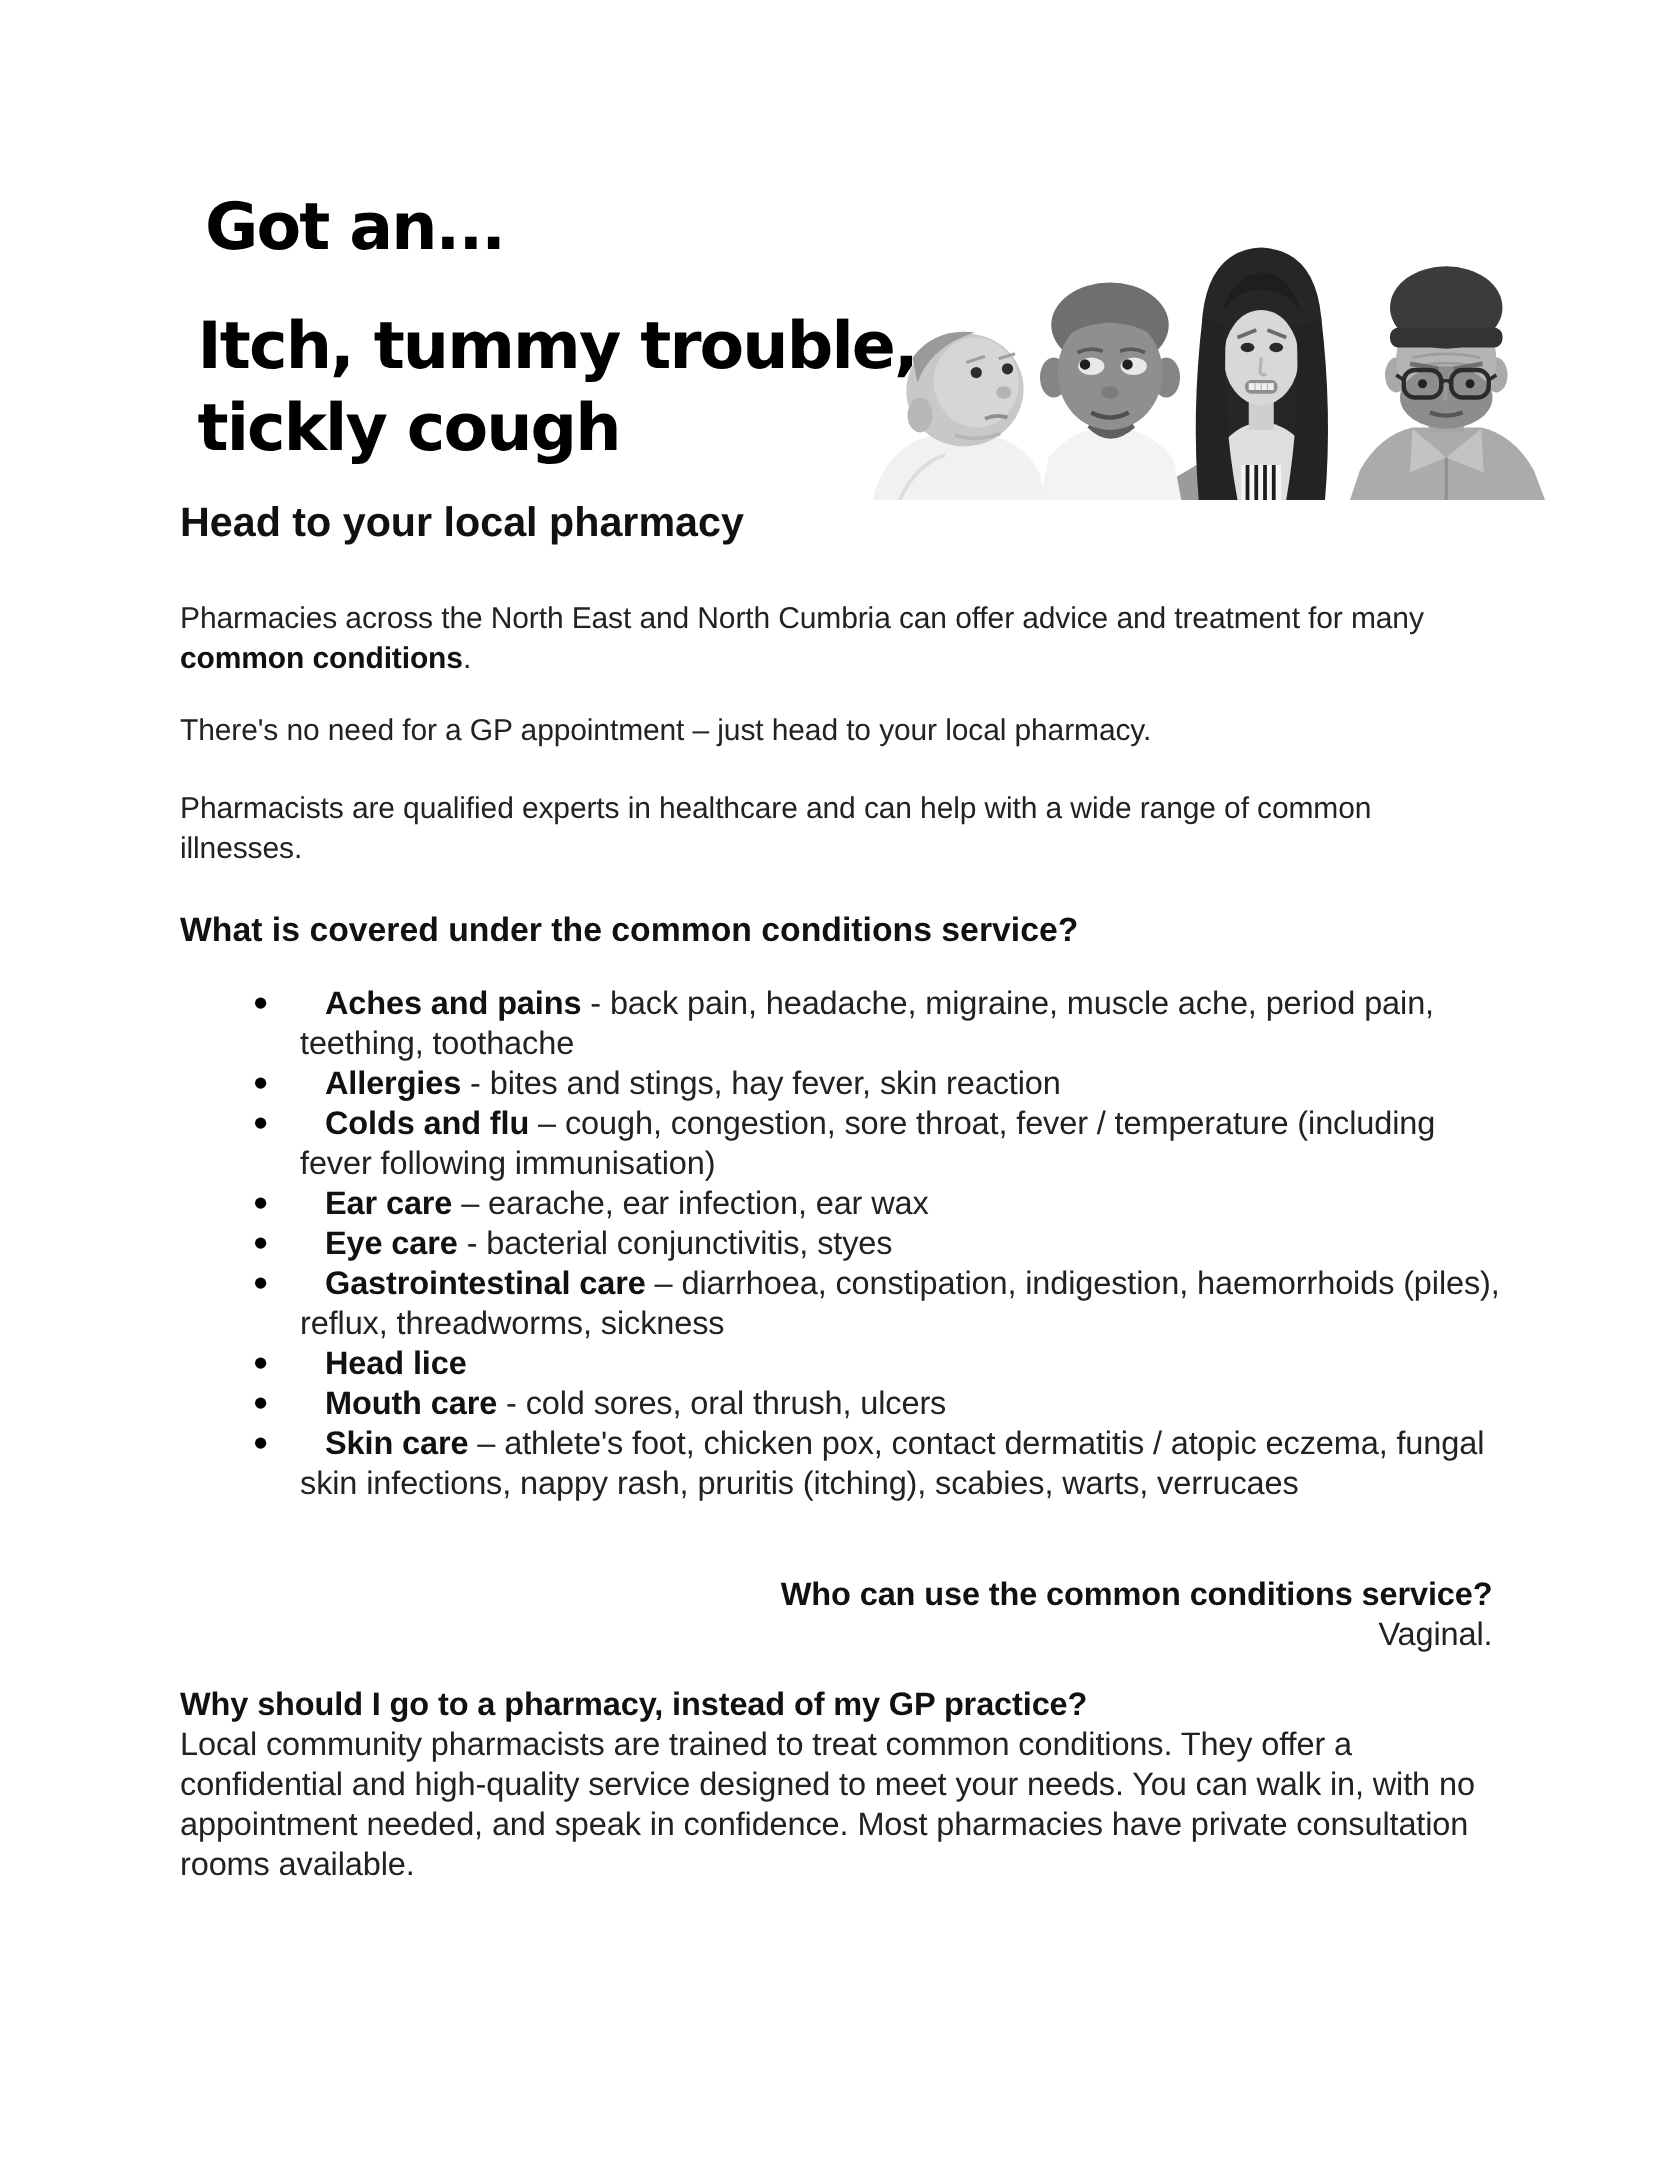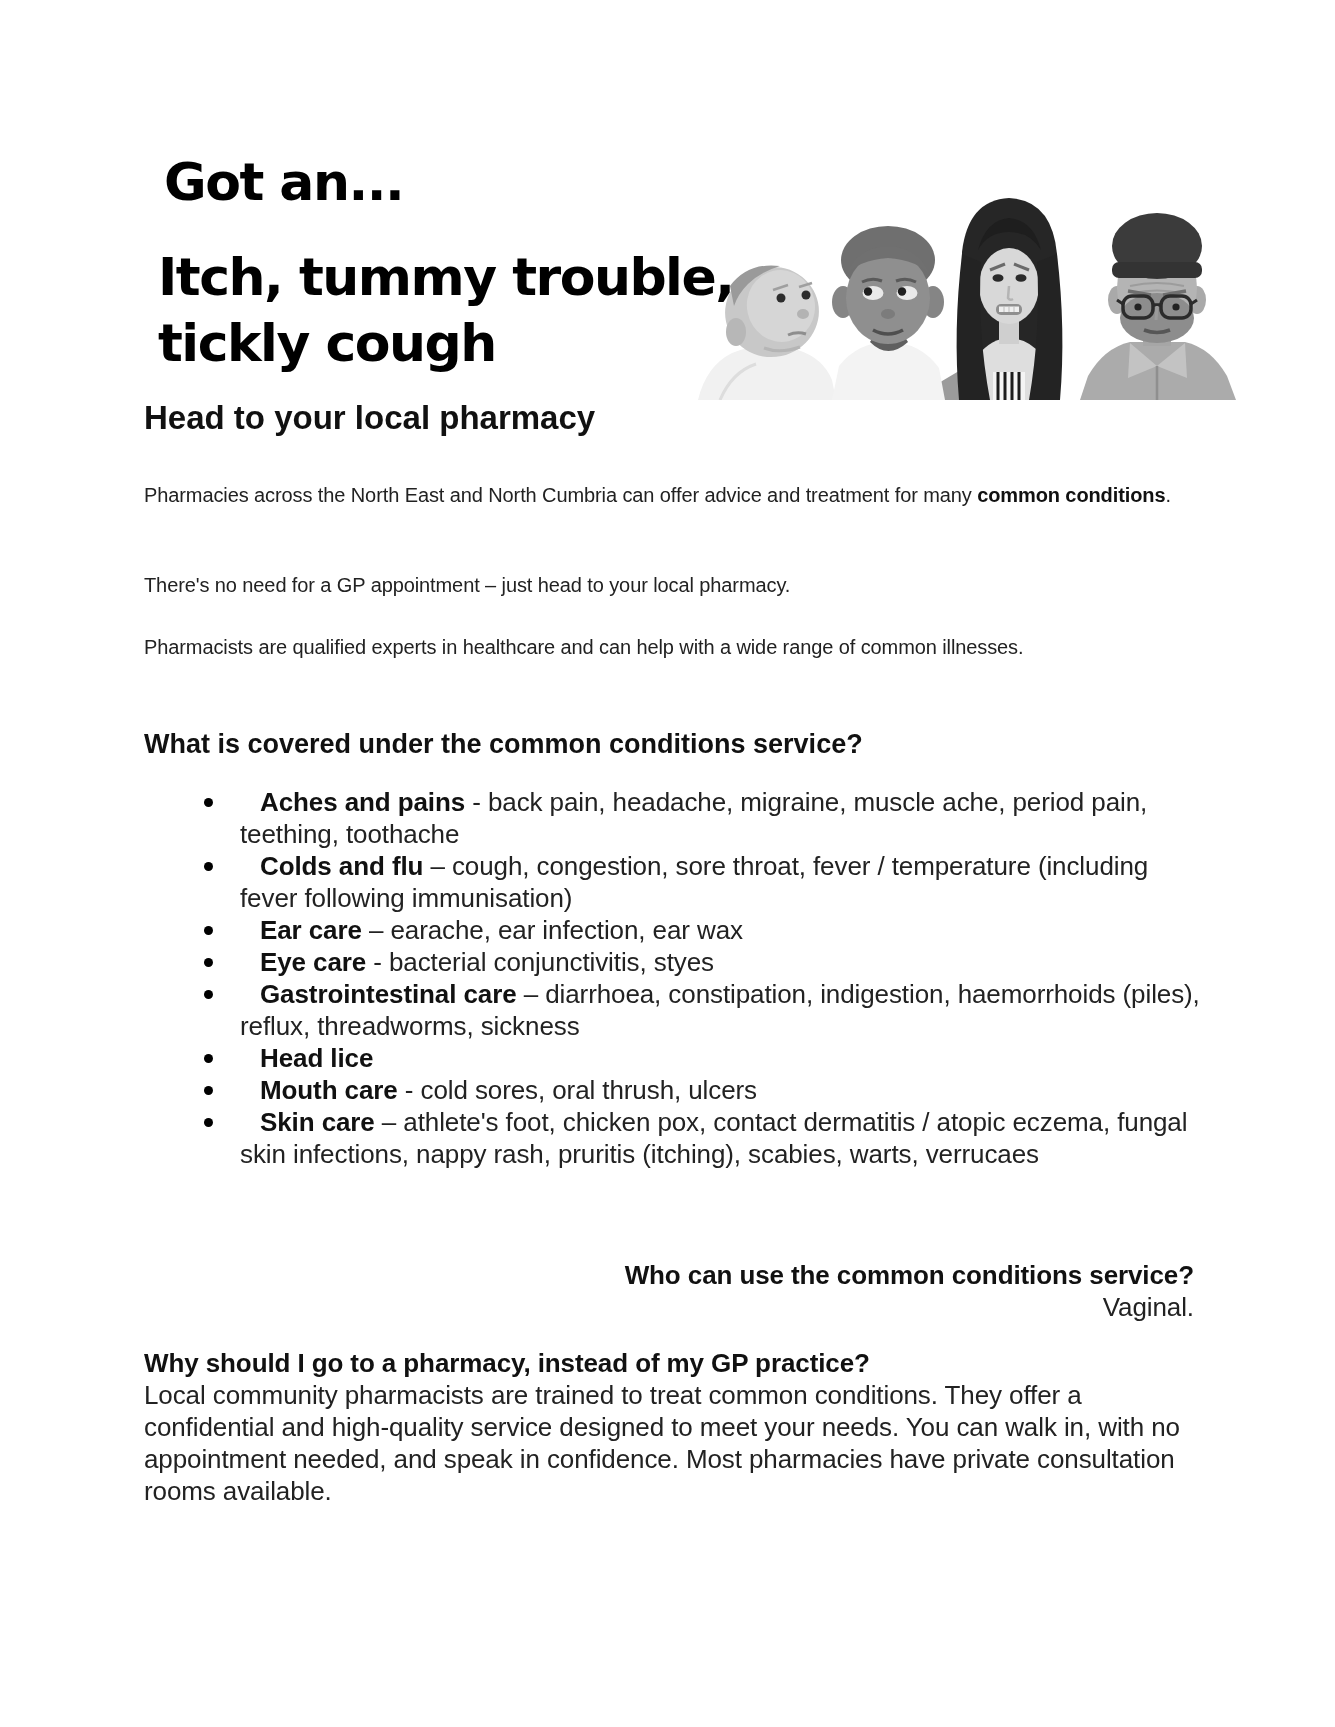--- a/index.html
+++ b/index.html
@@ -13,21 +13,21 @@
     font-family:"DejaVu Sans", sans-serif;
     font-weight:800;color:#000;letter-spacing:-1.5px;white-space:nowrap;
   }
   #title-line1{left:164px;top:150px;font-size:52px;line-height:64px;}
   #title-rest{left:158px;top:244px;font-size:52px;line-height:66px;}
   
   #people-photo{left:660px;top:190px;width:600px;height:210px;}
   
   #subtitle{left:144px;top:399px;font-size:33px;font-weight:bold;color:#111;text-align:right;}
   
-  .body-text{font-size:20px;line-height:32px;letter-spacing:-0.1px;color:#222;margin-top:27px;}
+  .body-text{font-size:24px;line-height:32px;letter-spacing:-0.1px;color:#222;margin-top:27px;}
   #para1{left:144px;top:452px;width:1050px;}
   #para2{left:144px;top:542px;width:1050px;}
   #para3{left:144px;top:604px;width:1050px;}
   .inline-bold{font-weight:bold;color:#111;}
   
   #covered-heading{left:144px;top:729px;font-size:27px;font-weight:bold;color:#111;}
   #covered-list{left:144px;top:786px;width:1060px;list-style:none;margin:0;padding:0;}
   #covered-list li{
     position:relative;padding-left:96px;font-size:26px;line-height:32px;
     letter-spacing:-0.1px;color:#222;
@@ -143,20 +143,21 @@
 <p class="abs body-text" id="para1"><span>Pharmacies across the North East and North Cumbria can offer advice and treatment for many </span><span class="inline-bold">common conditions</span><span>.</span></p>
 
 <p class="abs body-text" id="para2">There's no need for a GP appointment – just head to your local pharmacy.</p>
 
 <p class="abs body-text" id="para3">Pharmacists are qualified experts in healthcare and can help with a wide range of common illnesses.</p>
 
 <div class="abs" id="covered-heading">What is covered under the common conditions service?</div>
 
 <ul class="abs" id="covered-list">
   <li><span class="bullet-term">Aches and pains</span><span> - </span><span>back pain, headache, migraine, muscle ache, period pain, teething, toothache</span></li>
+  <li><span class="bullet-term">Allergies</span><span> - </span><span>bites and stings, hay fever, skin reaction</span></li>
   <li><span class="bullet-term">Colds and flu</span><span> – </span><span>cough, congestion, sore throat, fever / temperature (including fever following immunisation)</span></li>
   <li><span class="bullet-term">Ear care</span><span> – </span><span>earache, ear infection, ear wax</span></li>
   <li><span class="bullet-term">Eye care</span><span> - </span><span>bacterial conjunctivitis, styes</span></li>
   <li><span class="bullet-term">Gastrointestinal care</span><span> – </span><span>diarrhoea, constipation, indigestion, haemorrhoids (piles), reflux, threadworms, sickness</span></li>
   <li><span class="bullet-term">Head lice</span><span></span><span></span></li>
   <li><span class="bullet-term">Mouth care</span><span> - </span><span>cold sores, oral thrush, ulcers</span></li>
   <li><span class="bullet-term">Skin care</span><span> – </span><span>athlete's foot, chicken pox, contact dermatitis / atopic eczema, fungal skin infections, nappy rash, pruritis (itching), scabies, warts, verrucaes</span></li>
 </ul>
 
 <div class="abs" id="faq1">

